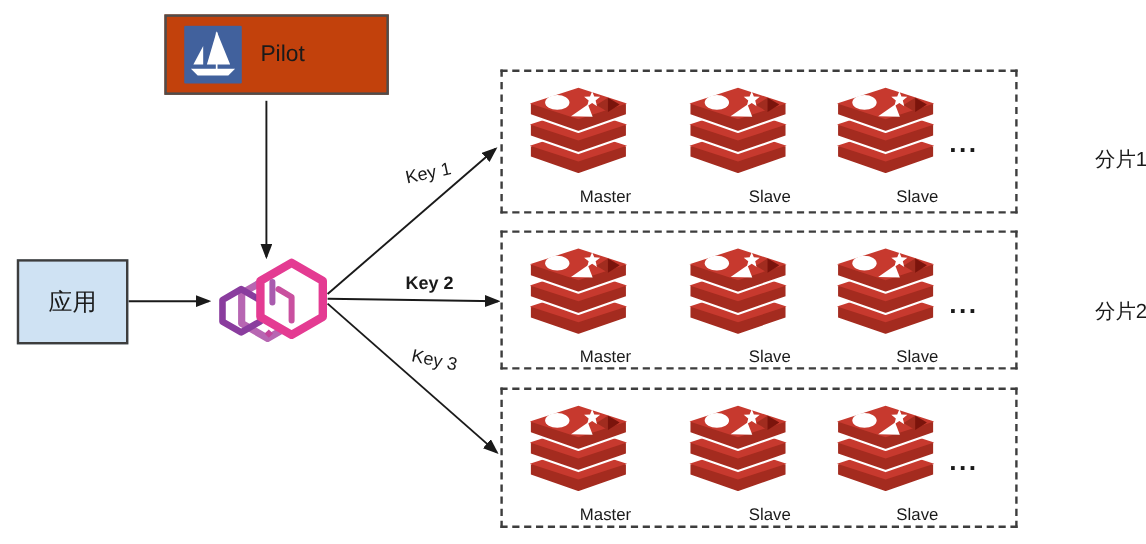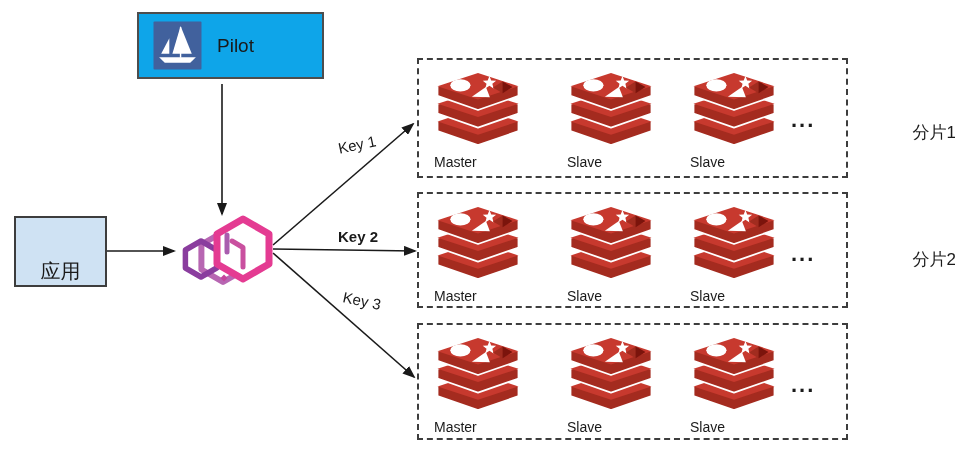--- a/index.html
+++ b/index.html
@@ -5,46 +5,46 @@
   html,body{margin:0;padding:0;background:#ffffff;}
   #canvas{
     position:relative;width:955px;height:453px;background:#fff;overflow:hidden;
     font-family:"Liberation Sans","DejaVu Sans",sans-serif;color:#1a1a1a;
   }
   .abs{position:absolute;}
   
   #connectors{position:absolute;left:0;top:0;width:955px;height:453px;pointer-events:none;}
   
   .pilot-box{
-    left:137px;top:12px;width:187px;height:67px;background:#0ea5e9;
+    left:137px;top:12px;width:187px;height:67px;background:#c2410c;
     border:2px solid #4d4d4d;box-sizing:border-box;display:flex;align-items:center;
     gap:15px;padding-left:14px;
   }
   .pilot-box .label{font-size:19px;}
   
   .app-box{
     left:14px;top:216px;width:93px;height:71px;background:#cfe2f3;
     border:2px solid #3d3d3d;box-sizing:border-box;display:flex;
-    align-items:flex-end;justify-content:center;font-size:20px;
+    align-items:center;justify-content:center;font-size:20px;
   }
   
   .envoy-wrap{left:179px;top:210px;width:94px;height:78px;}
   
   .key-label{width:64px;text-align:center;font-size:15px;white-space:nowrap;}
   .key-1{left:325px;top:136px;transform:rotate(-12deg);}
   .key-2{left:326px;top:228px;font-weight:bold;}
   .key-3{left:330px;top:292px;transform:rotate(12deg);}
   
   .shard-box{
     border:2px dashed #3d3d3d;box-sizing:border-box;left:417px;width:431px;background:#fff;
   }
   .shard-1{top:58px;height:120px;}
   .shard-2{top:192px;height:116px;}
   .shard-3{top:323px;height:117px;}
-  .redis-node{position:absolute;top:12px;width:92px;text-align:left;}
+  .redis-node{position:absolute;top:12px;width:92px;text-align:right;}
   .node-0{left:15px;} .node-1{left:148px;} .node-2{left:271px;}
   .redis-node .node-label{font-size:14px;margin-top:2px;}
   .ellipsis{position:absolute;left:372px;top:50px;font-size:22px;font-weight:bold;
     letter-spacing:2px;line-height:20px;}
   
   .shard-name{left:864px;width:92px;text-align:right;font-size:17px;line-height:20px;}
   .shard-name-1{top:123px;} .shard-name-2{top:250px;} .shard-name-3{top:370px;}
 </style>
 </head>
 <body>

